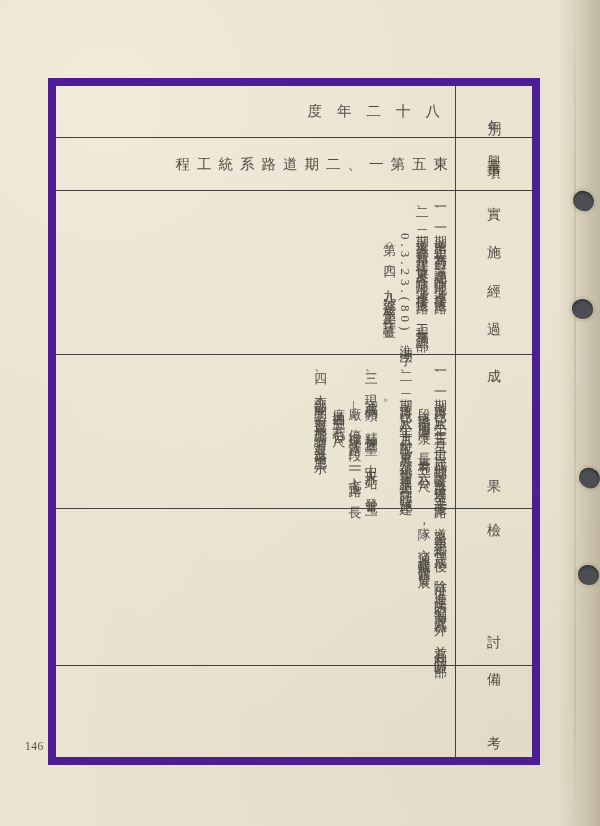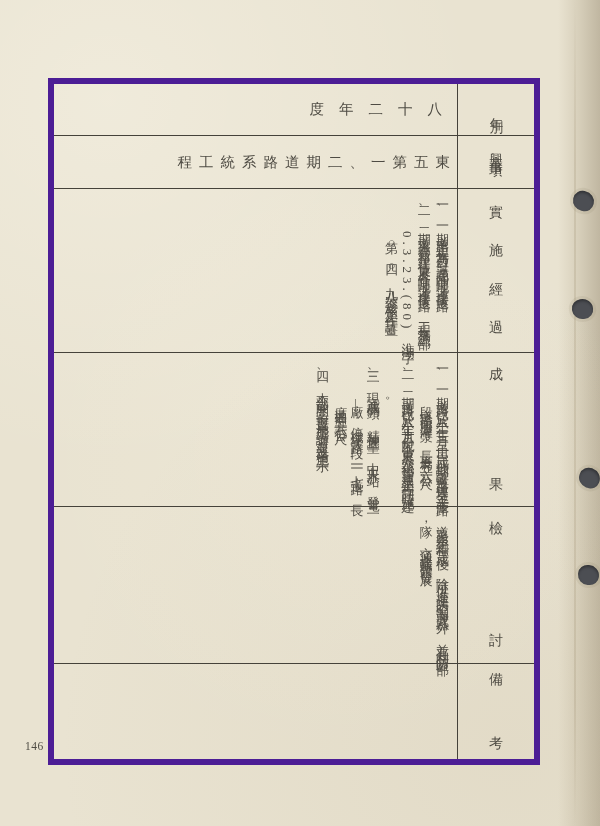--- a/index.html
+++ b/index.html
@@ -29,21 +29,21 @@
   .hole-1{left:573px;top:191px;transform:rotate(12deg);}
   .hole-2{left:572px;top:299px;transform:rotate(-8deg);}
   .hole-3{left:579px;top:468px;transform:rotate(20deg);}
   .hole-4{left:578px;top:565px;transform:rotate(5deg);}
   .page-number{
     position:absolute;left:25px;top:740px;z-index:1;
     font-size:11.5px;color:#4f4c44;letter-spacing:0.5px;
   }
   .doc-table{
     position:absolute;left:48px;top:78px;width:492px;height:687px;z-index:1;
-    border:6px solid #4c1d95;box-sizing:border-box;
+    border:8px solid #4c1d95;box-sizing:border-box;
     display:flex;flex-direction:column;
     color:#504d45;
   }
   .t-row{display:flex;flex-direction:row;box-sizing:border-box;border-bottom:1.5px solid #45423a;}
   .t-row:last-child{border-bottom:none;flex:1;}
   .r1{height:52px;} .r2{height:53px;} .r3{height:164px;} .r4{height:154px;} .r5{height:157px;}
   .content-cell{flex:1;position:relative;box-sizing:border-box;}
   .header-cell{
     width:77px;box-sizing:border-box;border-left:1.5px solid #45423a;
     display:flex;align-items:center;justify-content:center;

